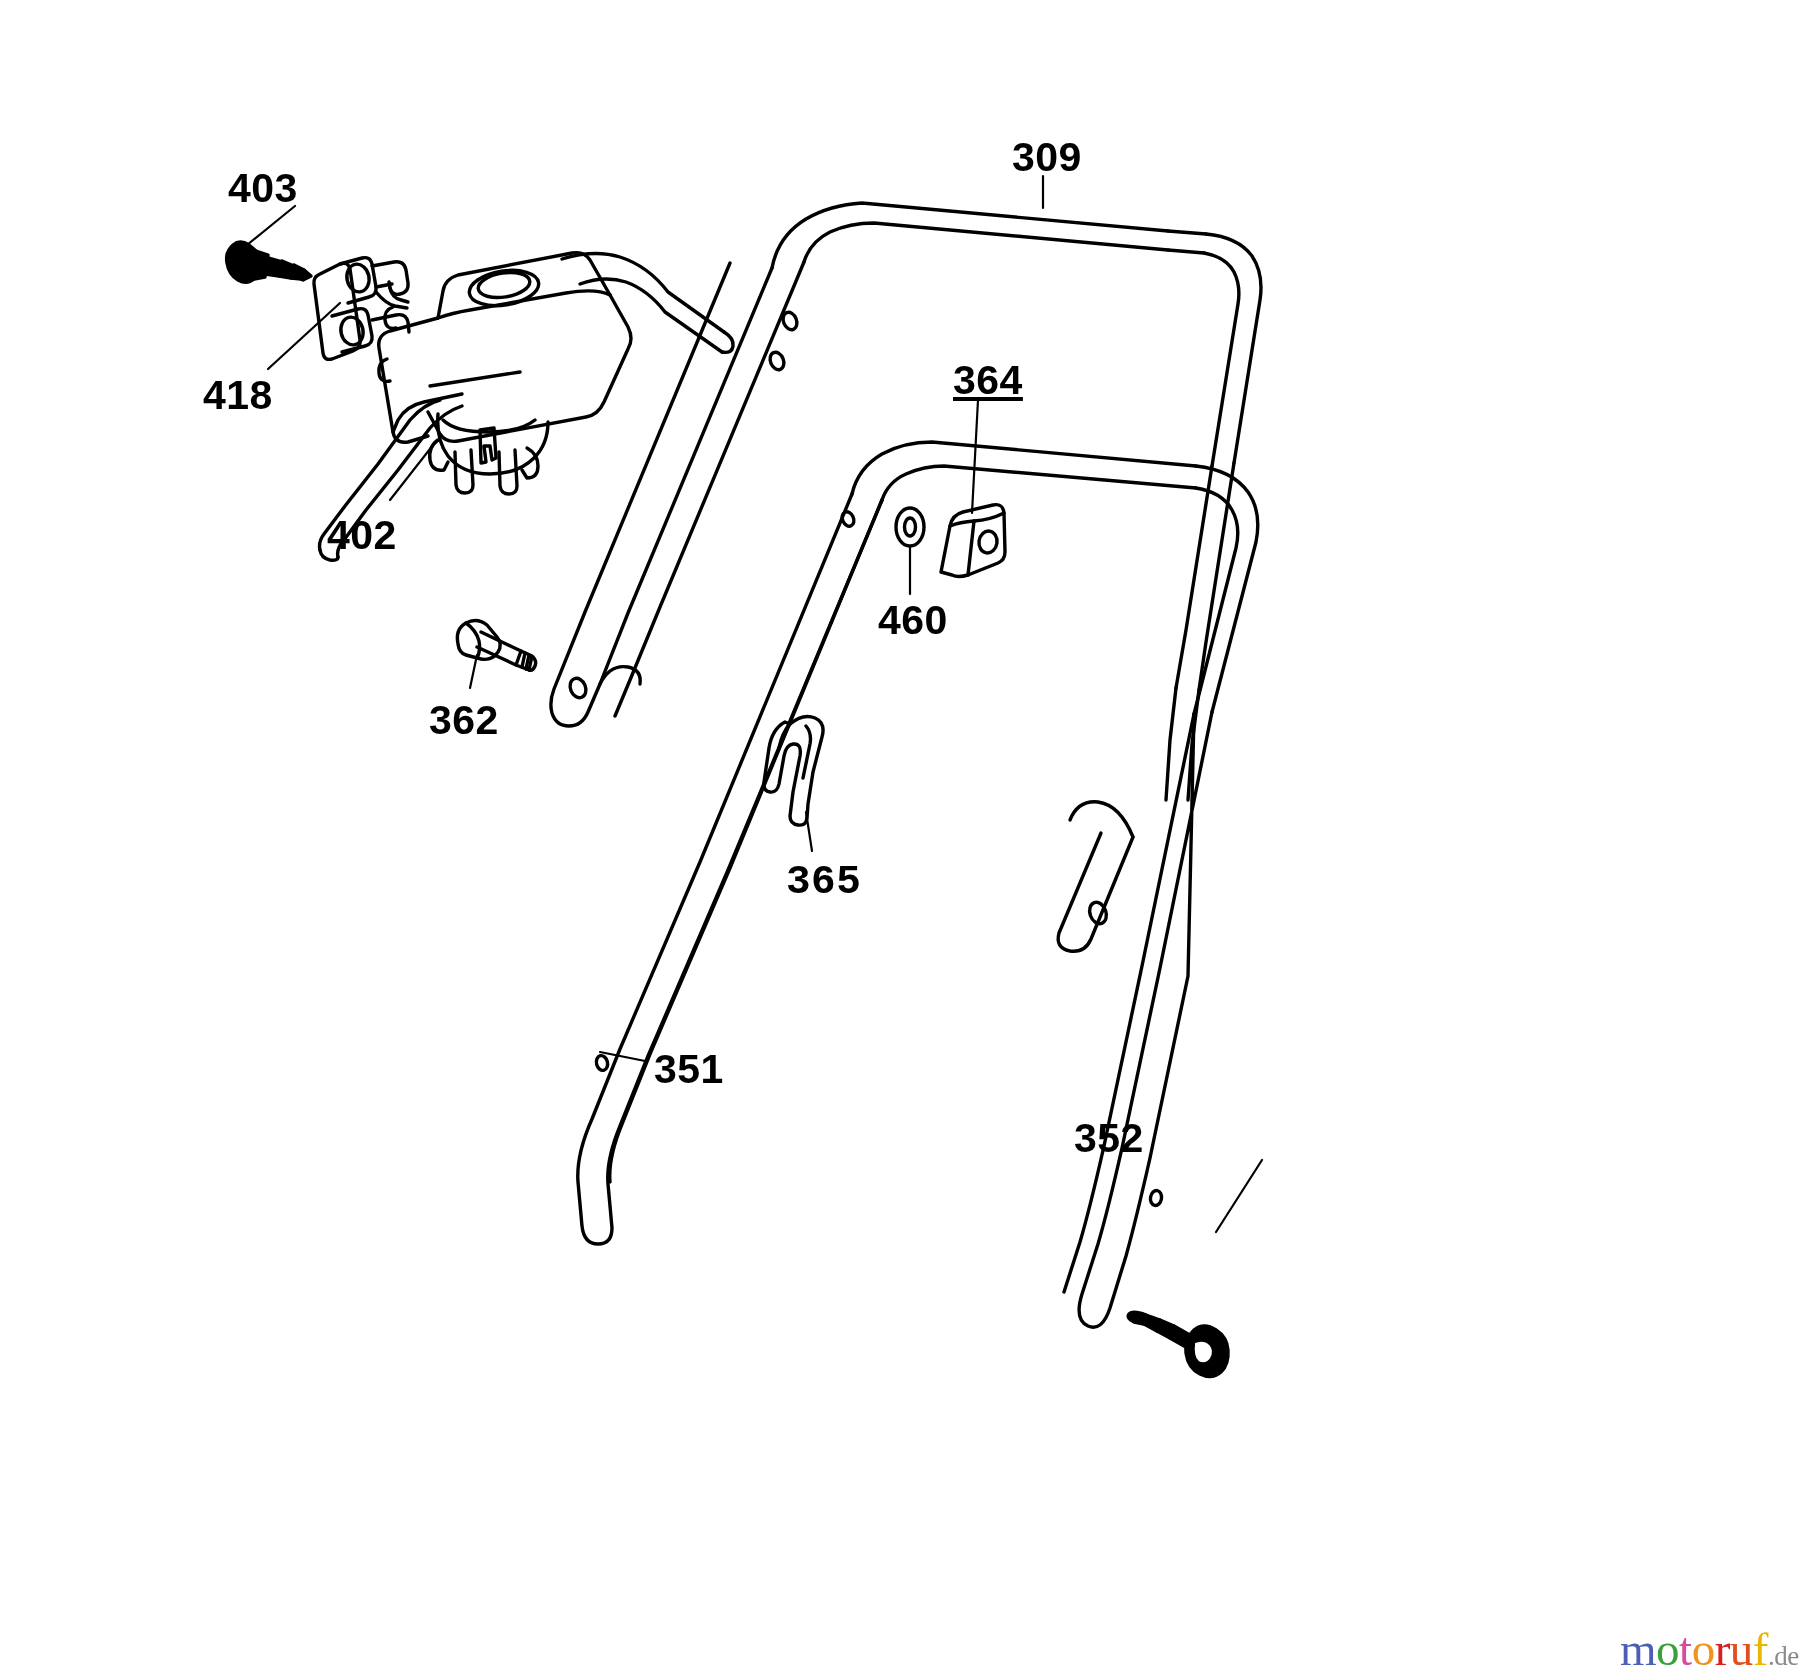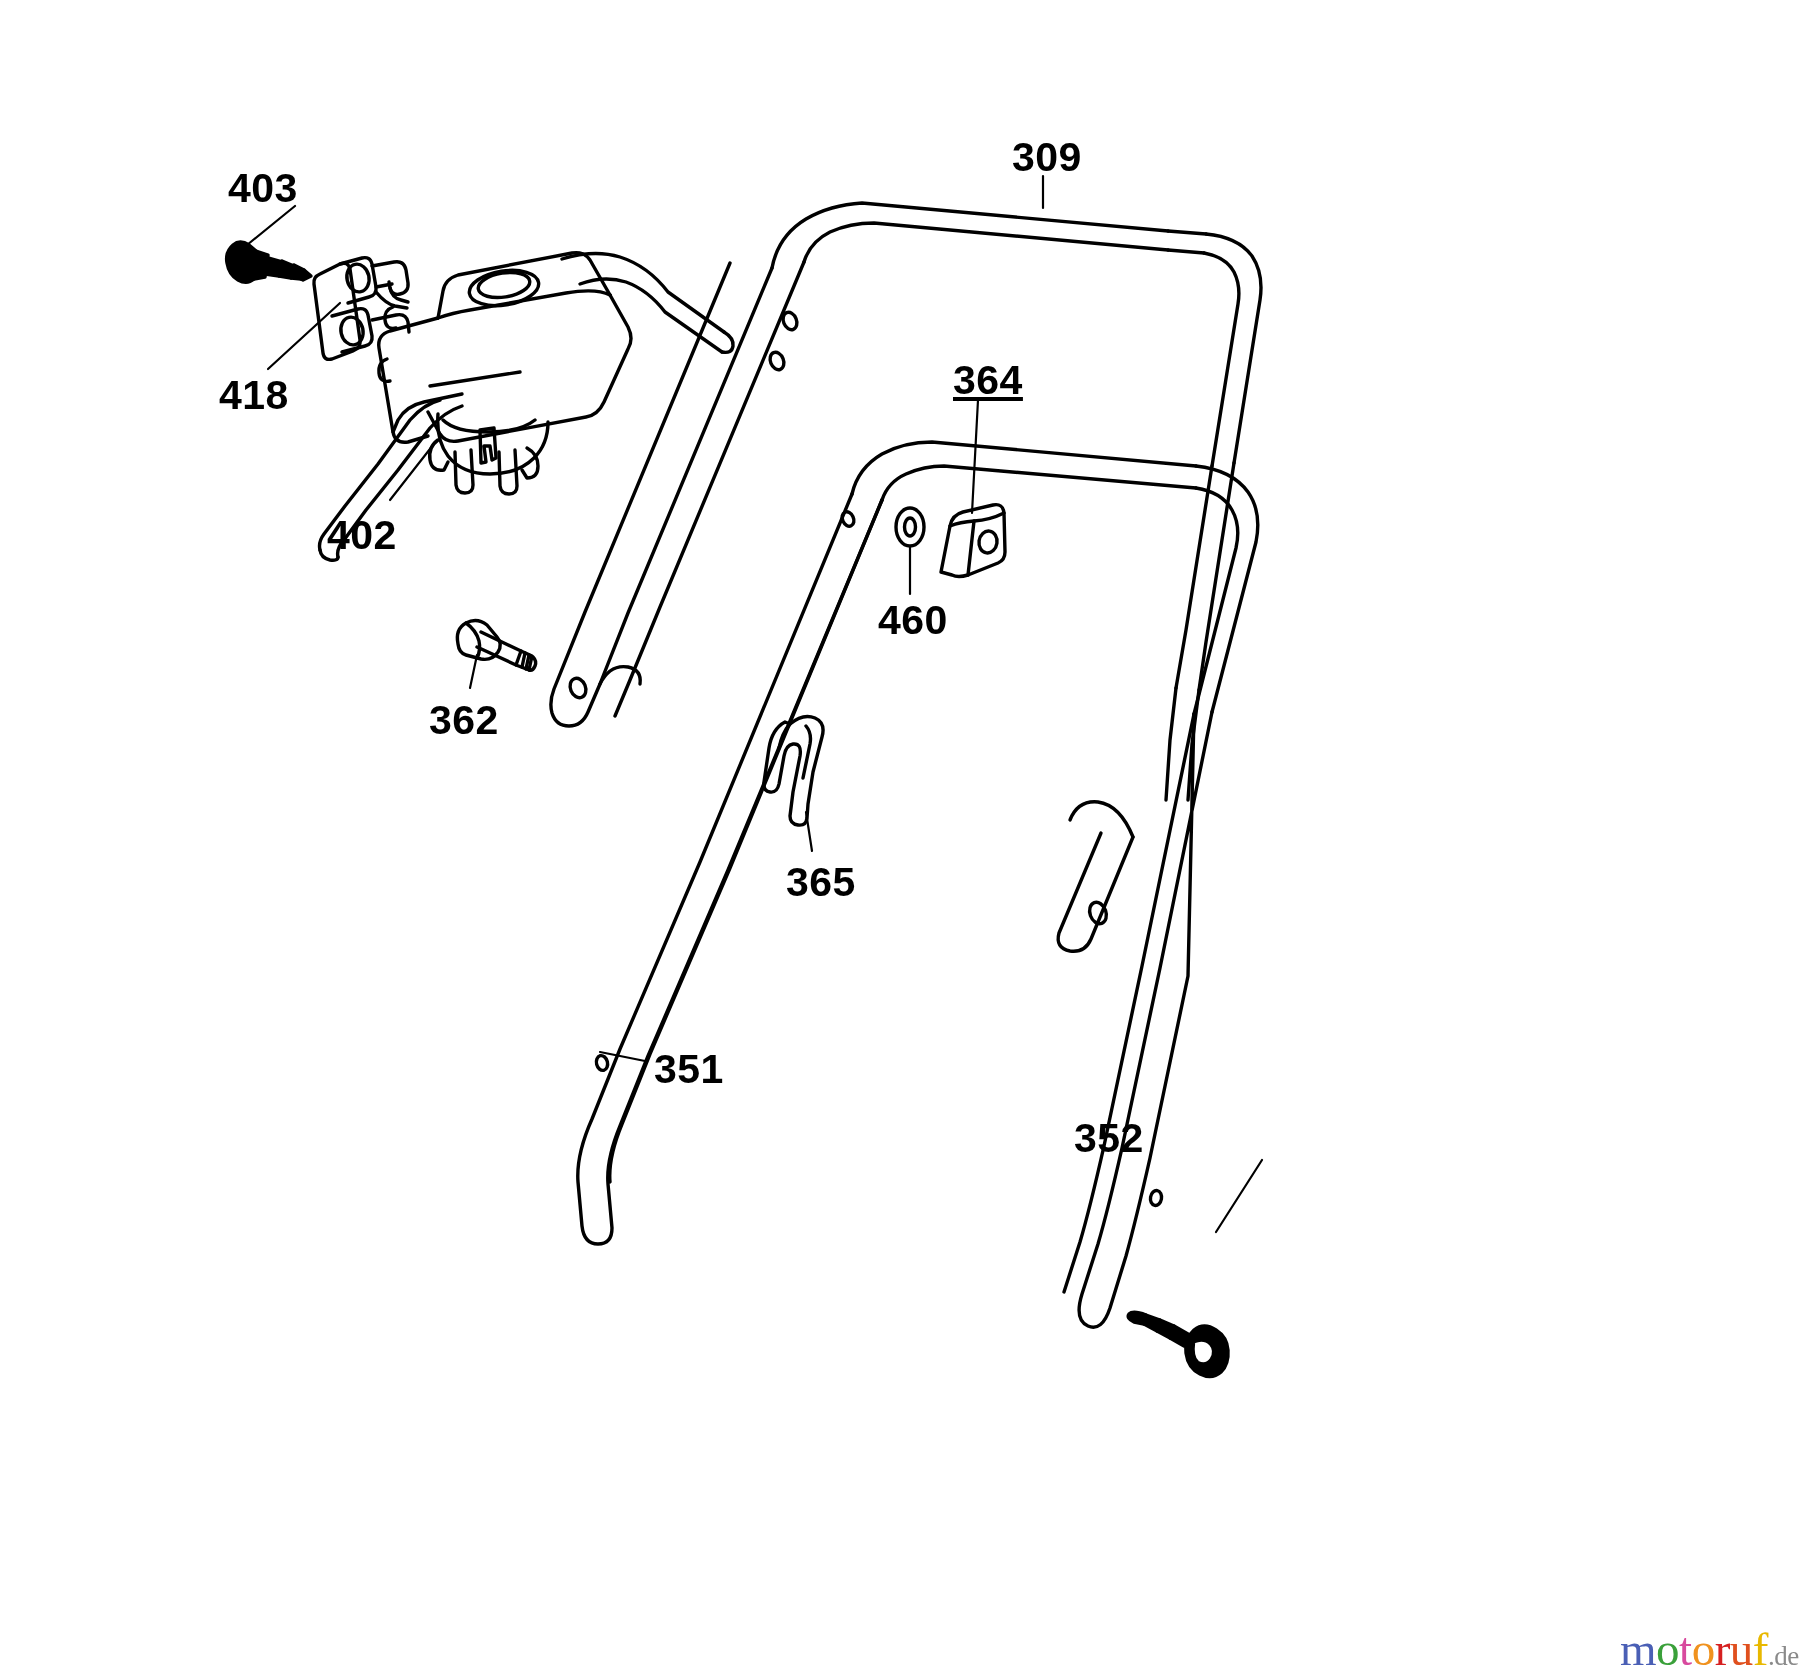--- a/index.html
+++ b/index.html
@@ -255,27 +255,27 @@
         <path d="M 470 688 L 477 655"></path>
         <path d="M 812 851 L 806 812"></path>
         <path d="M 645 1061 L 600 1052"></path>
         <path d="M 1262 1160 L 1216 1232"></path>
       </g>
 
     </g>
   </svg>
 
   <div class="callout-label" style="left:228px; top:168px;">403</div>
-  <div class="callout-label" style="left:203px; top:375px;margin-left:16px;">418</div>
+  <div class="callout-label" style="left:203px; top:375px;">418</div>
   <div class="callout-label" style="left:327px; top:515px;">402</div>
   <div class="callout-label" style="left:1012px; top:137px;">309</div>
   <div class="callout-label" style="left:953px; top:360px;text-decoration:underline;">364</div>
   <div class="callout-label" style="left:878px; top:600px;">460</div>
   <div class="callout-label" style="left:429px; top:700px;">362</div>
-  <div class="callout-label" style="left:786px; top:862px;">365</div>
+  <div class="callout-label" style="left:786px; top:862px;font-family:Liberation Mono, monospace;">365</div>
   <div class="callout-label" style="left:654px; top:1049px;">351</div>
   <div class="callout-label" style="left:1074px; top:1118px;">352</div>
 
   <div class="watermark" style="left:1620px; top:1626px;">
     <span class="wm-m">m</span><span class="wm-o1">o</span><span class="wm-t">t</span><span class="wm-o2">o</span><span class="wm-r">r</span><span class="wm-u">u</span><span class="wm-f">f</span><span class="wm-de">.de</span>
   </div>
 
 </div>
 
 </body></html>

